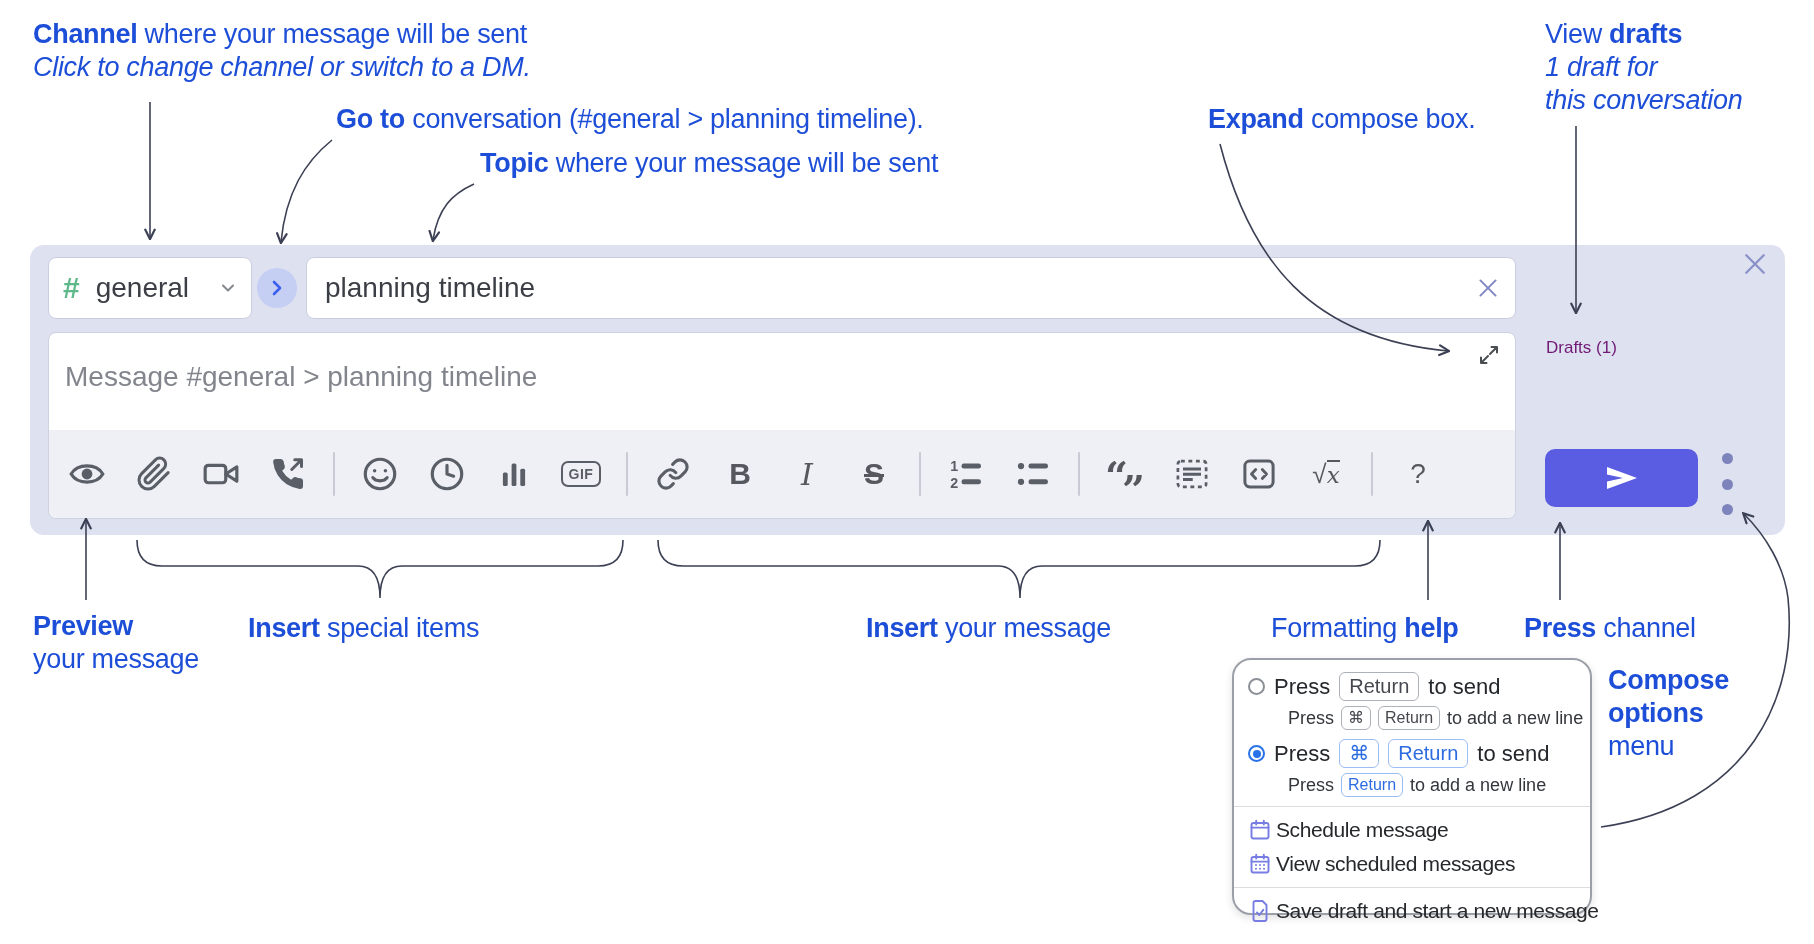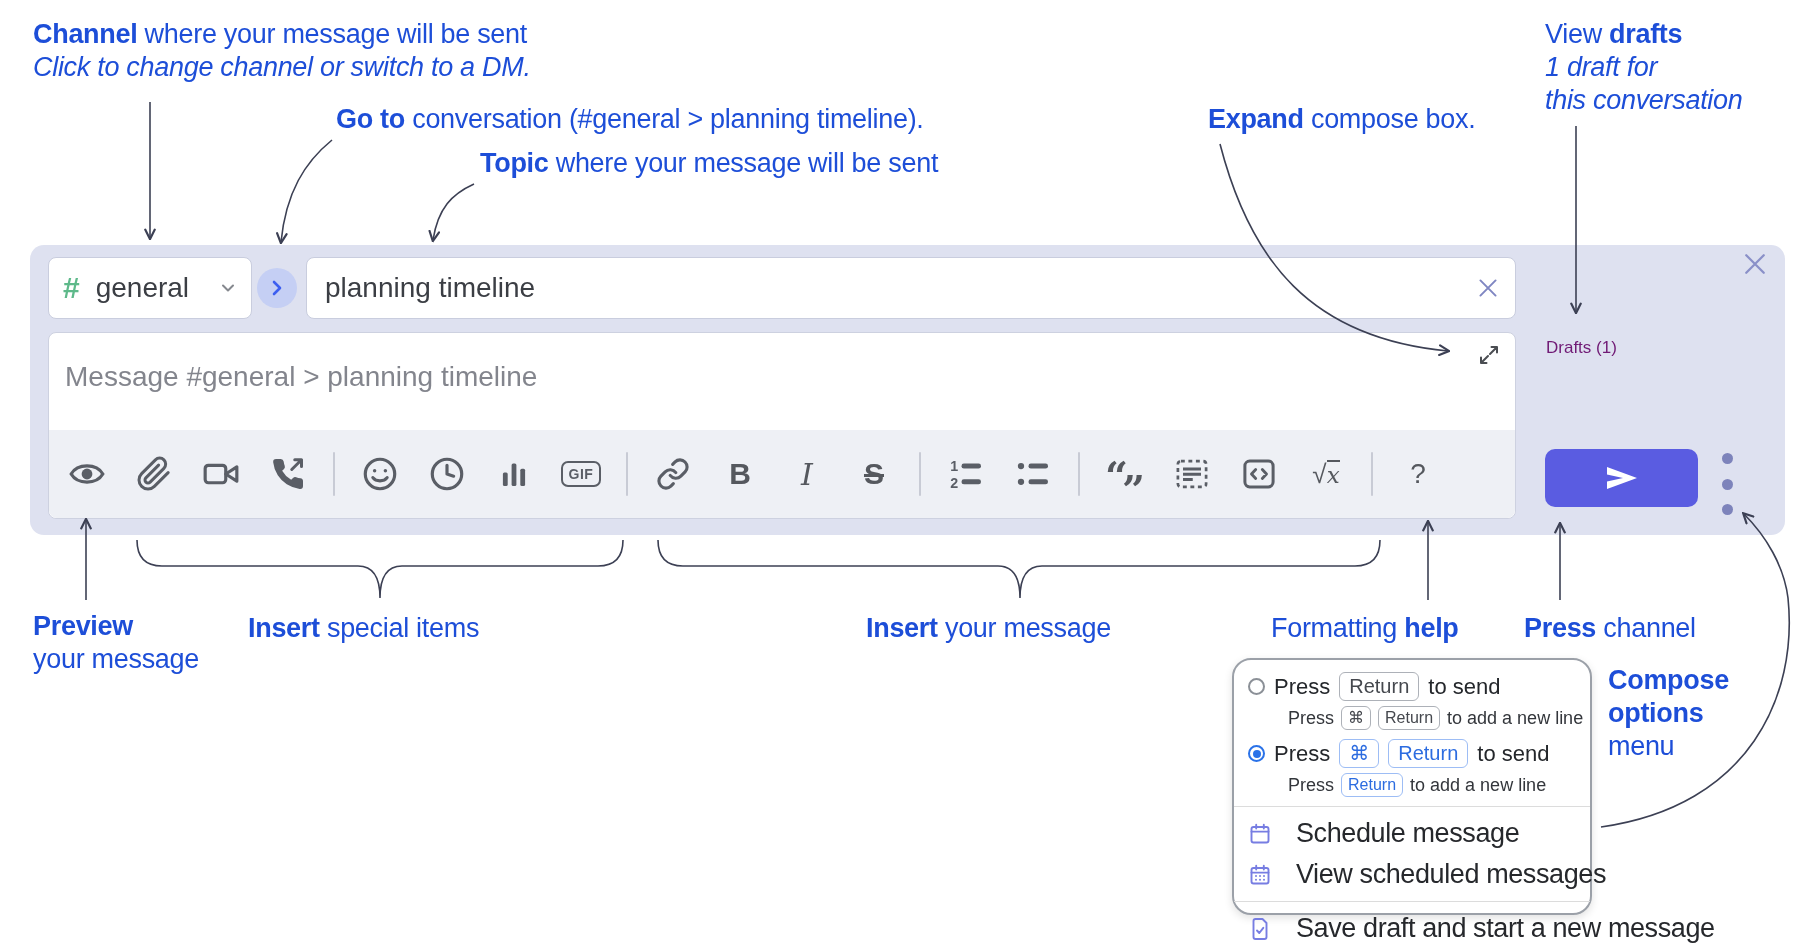--- a/index.html
+++ b/index.html
@@ -52,21 +52,21 @@
   .popup{position:absolute;left:1232px;top:658px;width:360px;height:257px;background:#fff;border:2px solid #9ba0a8;border-radius:19px;box-shadow:0 3px 8px rgba(0,0,0,.12);box-sizing:border-box;padding:12px 14px 0 14px;font-size:22px;color:#24272b;}
   .mrow{display:flex;align-items:center;gap:9px;white-space:nowrap;}
   .msub{display:flex;align-items:center;gap:7px;font-size:18px;color:#33363b;margin:5px 0 9px 40px;white-space:nowrap;}
   .radio{width:17px;height:17px;border-radius:50%;border:2px solid #8b9097;box-sizing:border-box;flex:0 0 auto;cursor:pointer;}
   .radio.sel{border-color:#2a72e8;position:relative;}
   .radio.sel::after{content:"";position:absolute;left:2.5px;top:2.5px;width:8px;height:8px;border-radius:50%;background:#2a72e8;}
   .key{border:1.5px solid #adb1b8;border-radius:6px;padding:0px 9px;color:#45484e;background:#fff;font-size:20px;line-height:27px;}
   .key.sm{font-size:16px;line-height:22px;padding:0 6px;}
   .key.blue{color:#2c6ce0;border-color:#9dbdf5;}
   .mdiv{border-top:1px solid #dcdcdc;margin:6px -14px;}
-  .mitem{display:flex;align-items:center;gap:24px;font-size:27px;letter-spacing:-0.4px;color:#26282c;padding:5px 0;cursor:pointer;white-space:nowrap;}
+  .mitem{display:flex;align-items:center;gap:4px;font-size:21px;letter-spacing:-0.4px;color:#26282c;padding:5px 0;cursor:pointer;white-space:nowrap;}
   .mitem svg{flex:0 0 auto;}
 
   svg{display:block;}
 </style>
 </head>
 <body>
 
 <div class="ann" style="left:33px;top:18px">
   <div><b>Channel</b><span> where your message will be sent</span></div>
   <div class="it">Click to change channel or switch to a DM.</div>

